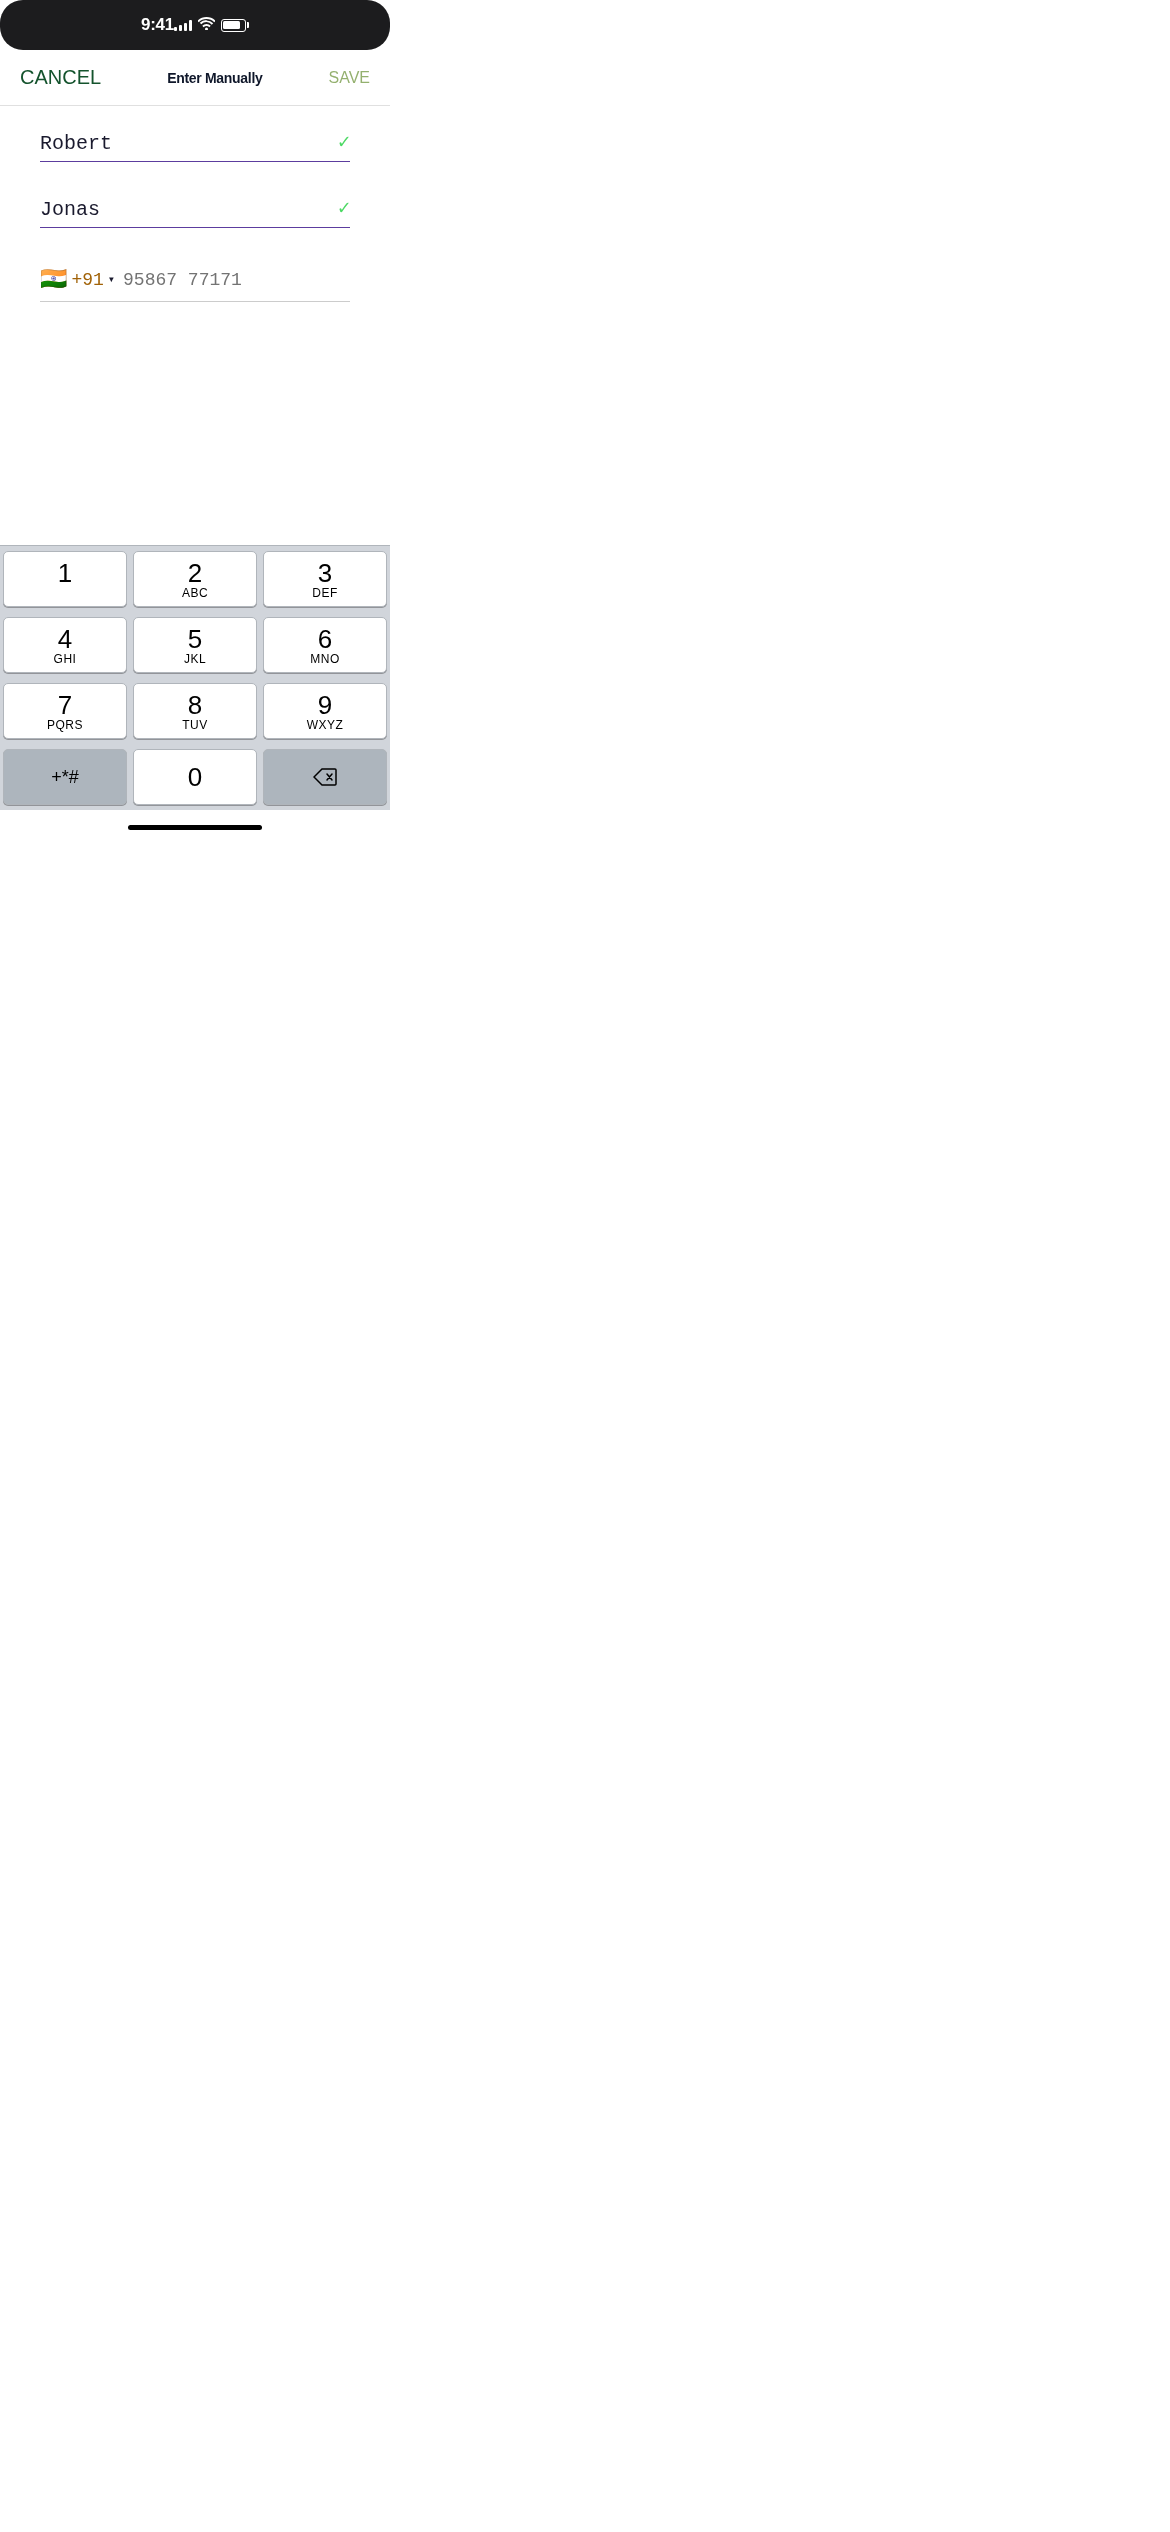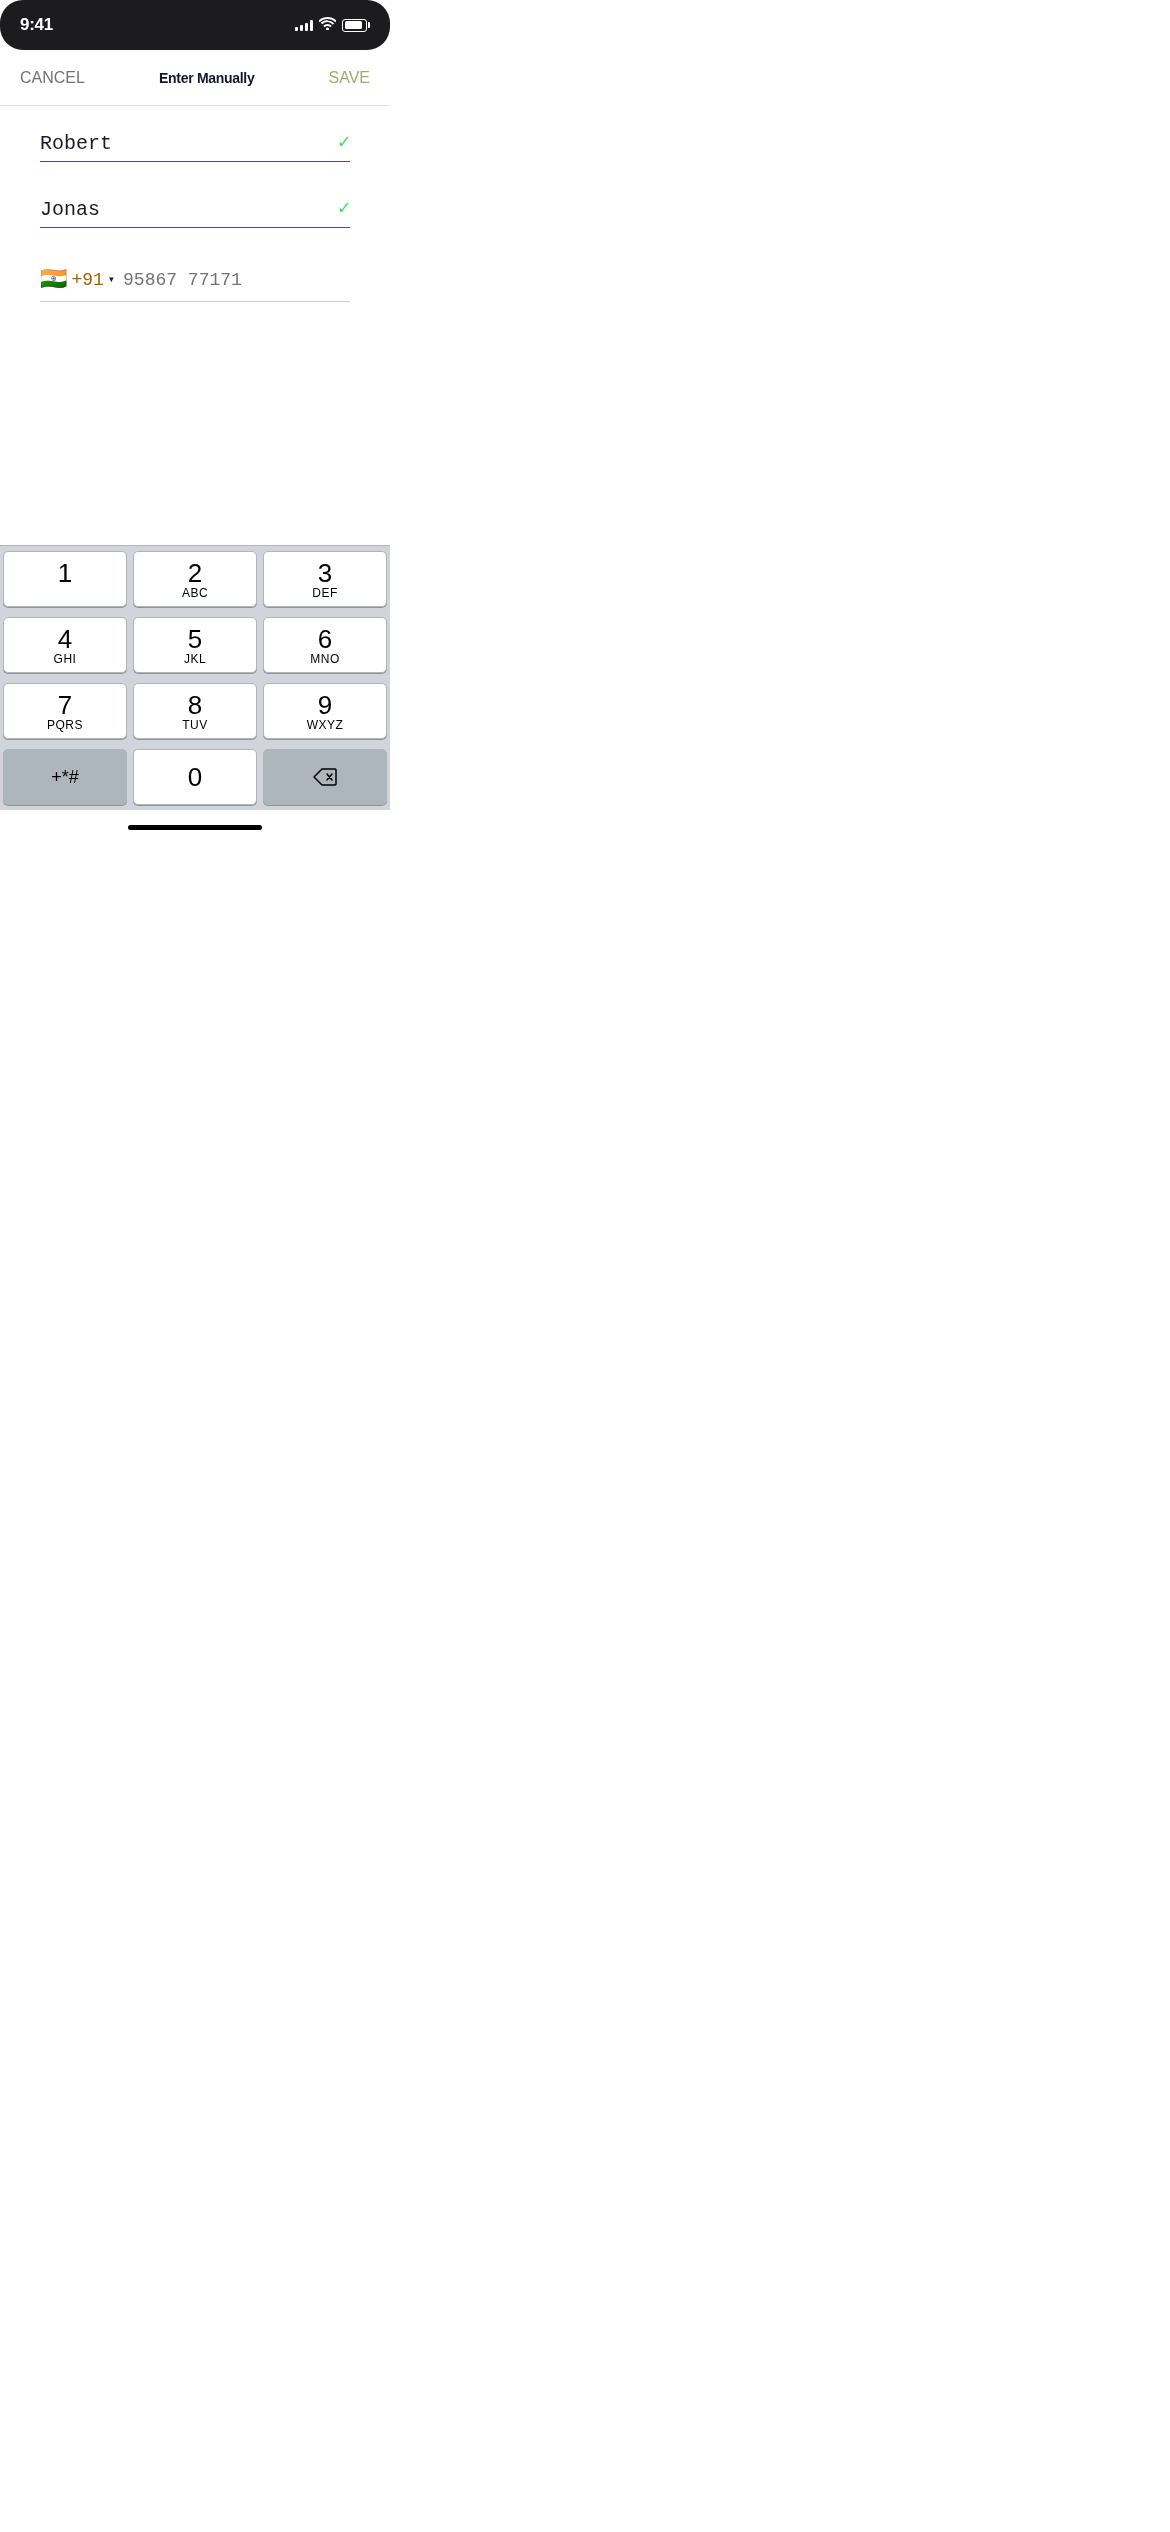--- a/index.html
+++ b/index.html
@@ -14,21 +14,21 @@
       position: relative;
     }
 
     
     .status-bar {
       background: #1c1c1e;
       color: #fff;
       height: 50px;
       display: flex;
       align-items: center;
-      justify-content: space-between;
+      justify-content: center;
       padding: 0 20px;
       border-radius: 23px;
     }
     .status-time {
       font-size: 17px;
       font-weight: 600;
       letter-spacing: -0.3px;
     }
     .status-icons {
       display: flex;
@@ -81,22 +81,22 @@
     .nav-bar {
       background: #fff;
       height: 56px;
       display: flex;
       align-items: center;
       justify-content: space-between;
       padding: 0 16px;
       border-bottom: 0.5px solid #e0e0e0;
     }
     .nav-cancel {
-      color: #737373;
-      font-size: 16px;
+      color: #14532d;
+      font-size: 20px;
       font-weight: 400;
       cursor: pointer;
       padding: 8px 4px;
     }
     .nav-title {
       font-size: 14px;
       font-weight: 600;
       color: #0f172a;
       letter-spacing: -0.3px;
     }

